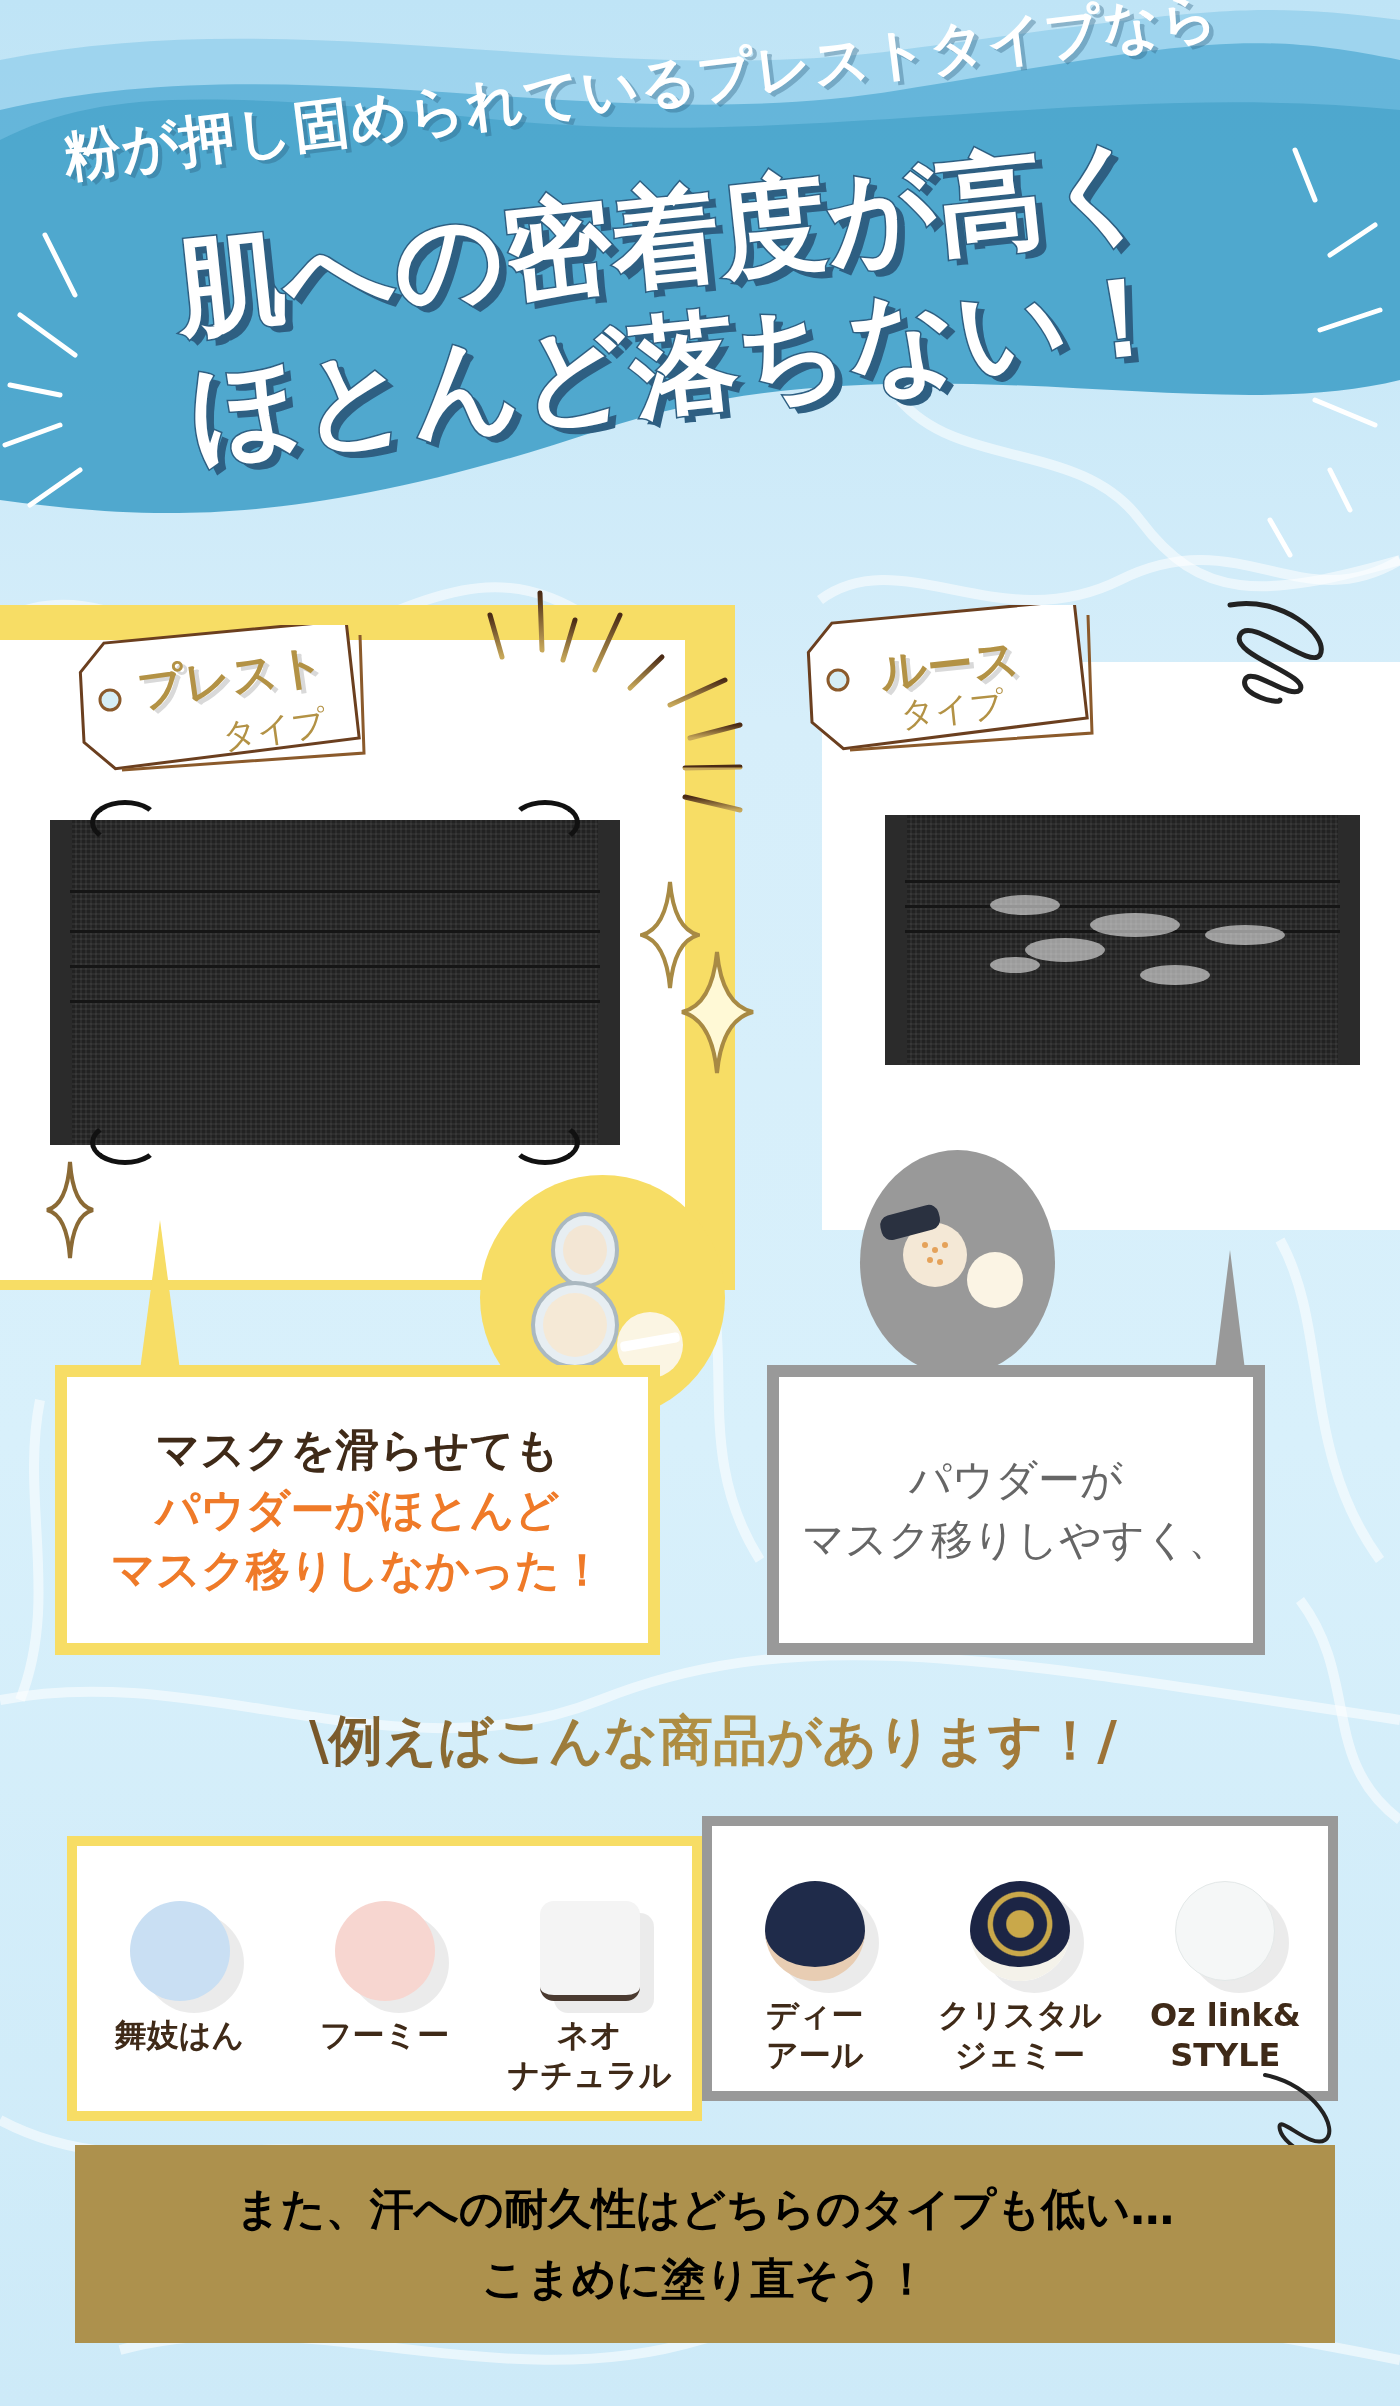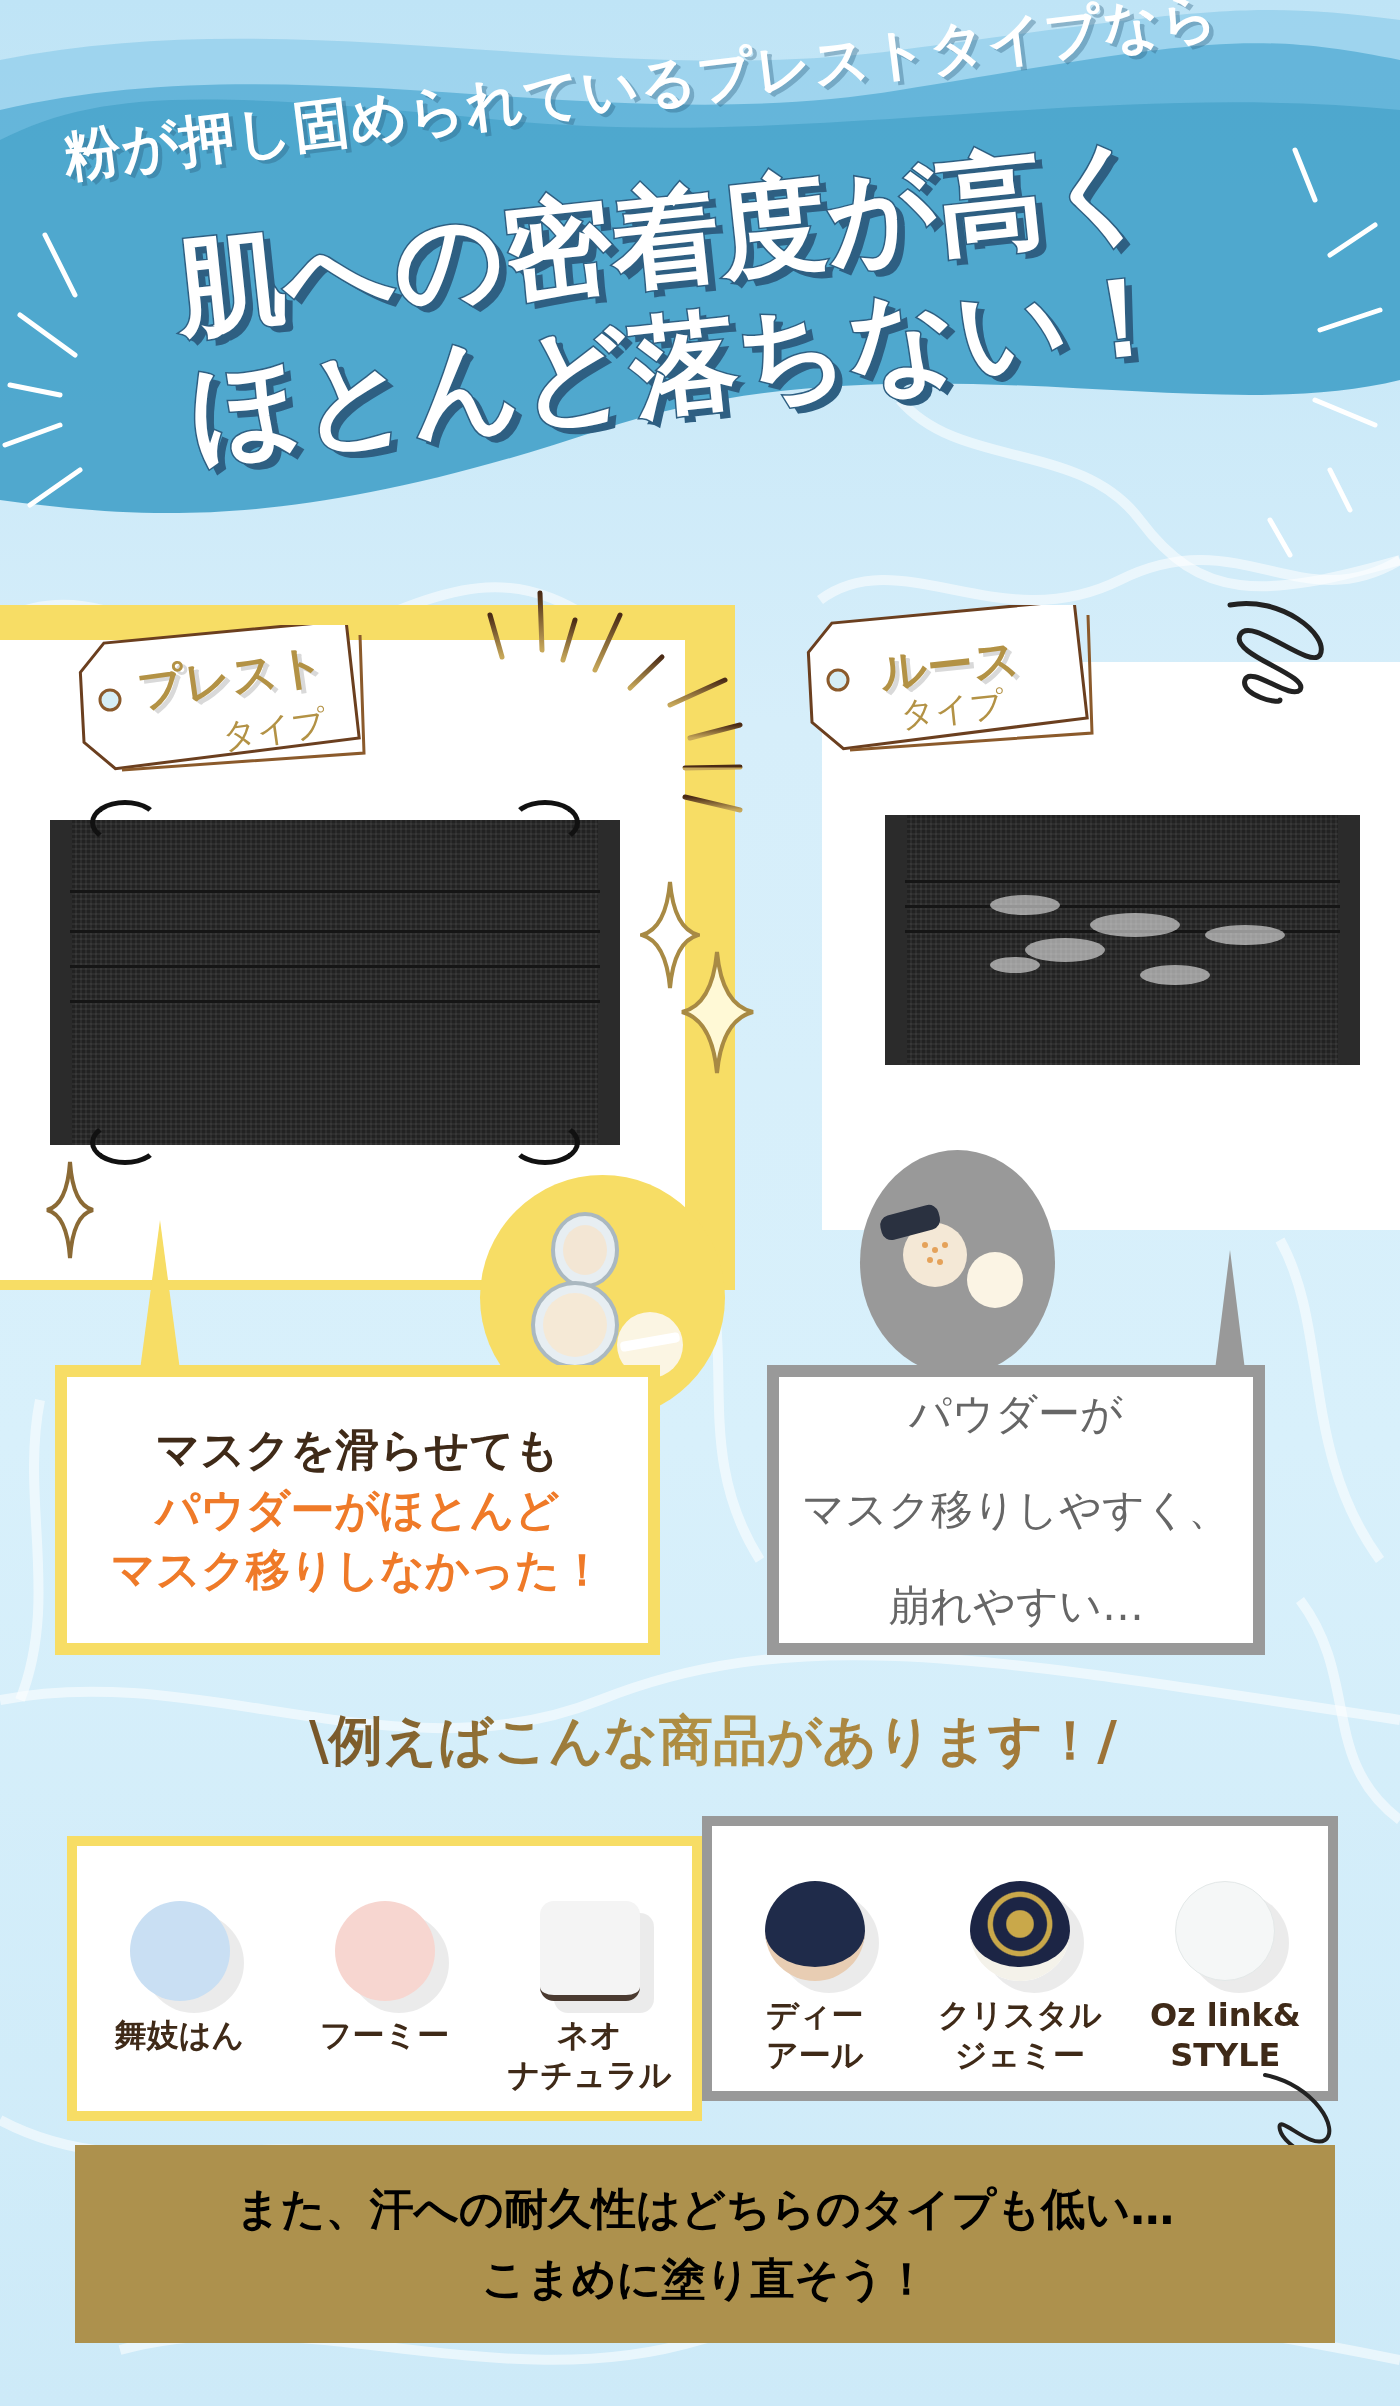--- a/index.html
+++ b/index.html
@@ -32,21 +32,21 @@
       repeating-linear-gradient(0deg, rgba(255,255,255,0.05) 0 2px, transparent 2px 5px),
       repeating-linear-gradient(90deg, rgba(255,255,255,0.05) 0 2px, transparent 2px 5px); }
   .mask .pleat { position: absolute; left: 20px; right: 20px; height: 3px; background: #151515; }
   .mask .edge { position: absolute; top: 0; bottom: 0; width: 22px; background: #2b2b2b; }
   .mask .loop { position: absolute; border: 5px solid #111; border-radius: 50%; width: 70px; height: 45px; }
 
   .circle { position: absolute; border-radius: 50%; }
   .bubble { position: absolute; background: #fff; display: flex; align-items: center; justify-content: center;
     text-align: center; flex-direction: column; }
   .bubble-left { left: 55px; top: 1365px; width: 605px; height: 290px; border: 12px solid #f7dd65; }
-  .bubble-right { left: 767px; top: 1365px; width: 498px; height: 290px; border: 12px solid #999; gap: 36px; }
+  .bubble-right { left: 767px; top: 1365px; width: 498px; height: 290px; border: 12px solid #999; }
   .bline { font-size: 44px; line-height: 60px; font-weight: bold; white-space: nowrap; }
   .bline.dark { color: #3f2a18; }
   .bline.orange { color: #ef7a28; }
   .bline.gray { color: #666; font-weight: normal; font-size: 42px; }
   .tail { position: absolute; }
 
   .section-title { position: absolute; left: 13px; width: 1400px; top: 1705px; text-align: center;
     font-size: 54px; font-weight: bold; white-space: nowrap;
     background: linear-gradient(90deg, #4a2a15 0%, #b39245 50%, #8b5a2b 100%);
     -webkit-background-clip: text; background-clip: text; color: transparent; }
@@ -226,21 +226,20 @@
   <div class="bline orange">パウダーがほとんど</div>
   <div class="bline orange">マスク移りしなかった！</div>
 </div>
 
 <svg class="tail" style="left:1215px;top:1250px" width="30" height="120" viewBox="0 0 30 120">
     <path d="M15 0 L30 120 L0 120 Z" fill="#999"></path>
   </svg>
 <div class="bubble bubble-right">
   <div class="bline gray">パウダーが</div>
   <div class="bline gray">マスク移りしやすく、</div>
-  <div class="bline gray">崩れやすい…</div>
 </div>
 
 <div class="section-title">\例えばこんな商品があります！/</div>
 
 <div class="prod-box prod-left">
   <div class="prod">
     <div class="prod-img" style="background:#c9dff3"></div>
     <div class="prod-name">舞妓はん</div>
   </div>
   <div class="prod">

